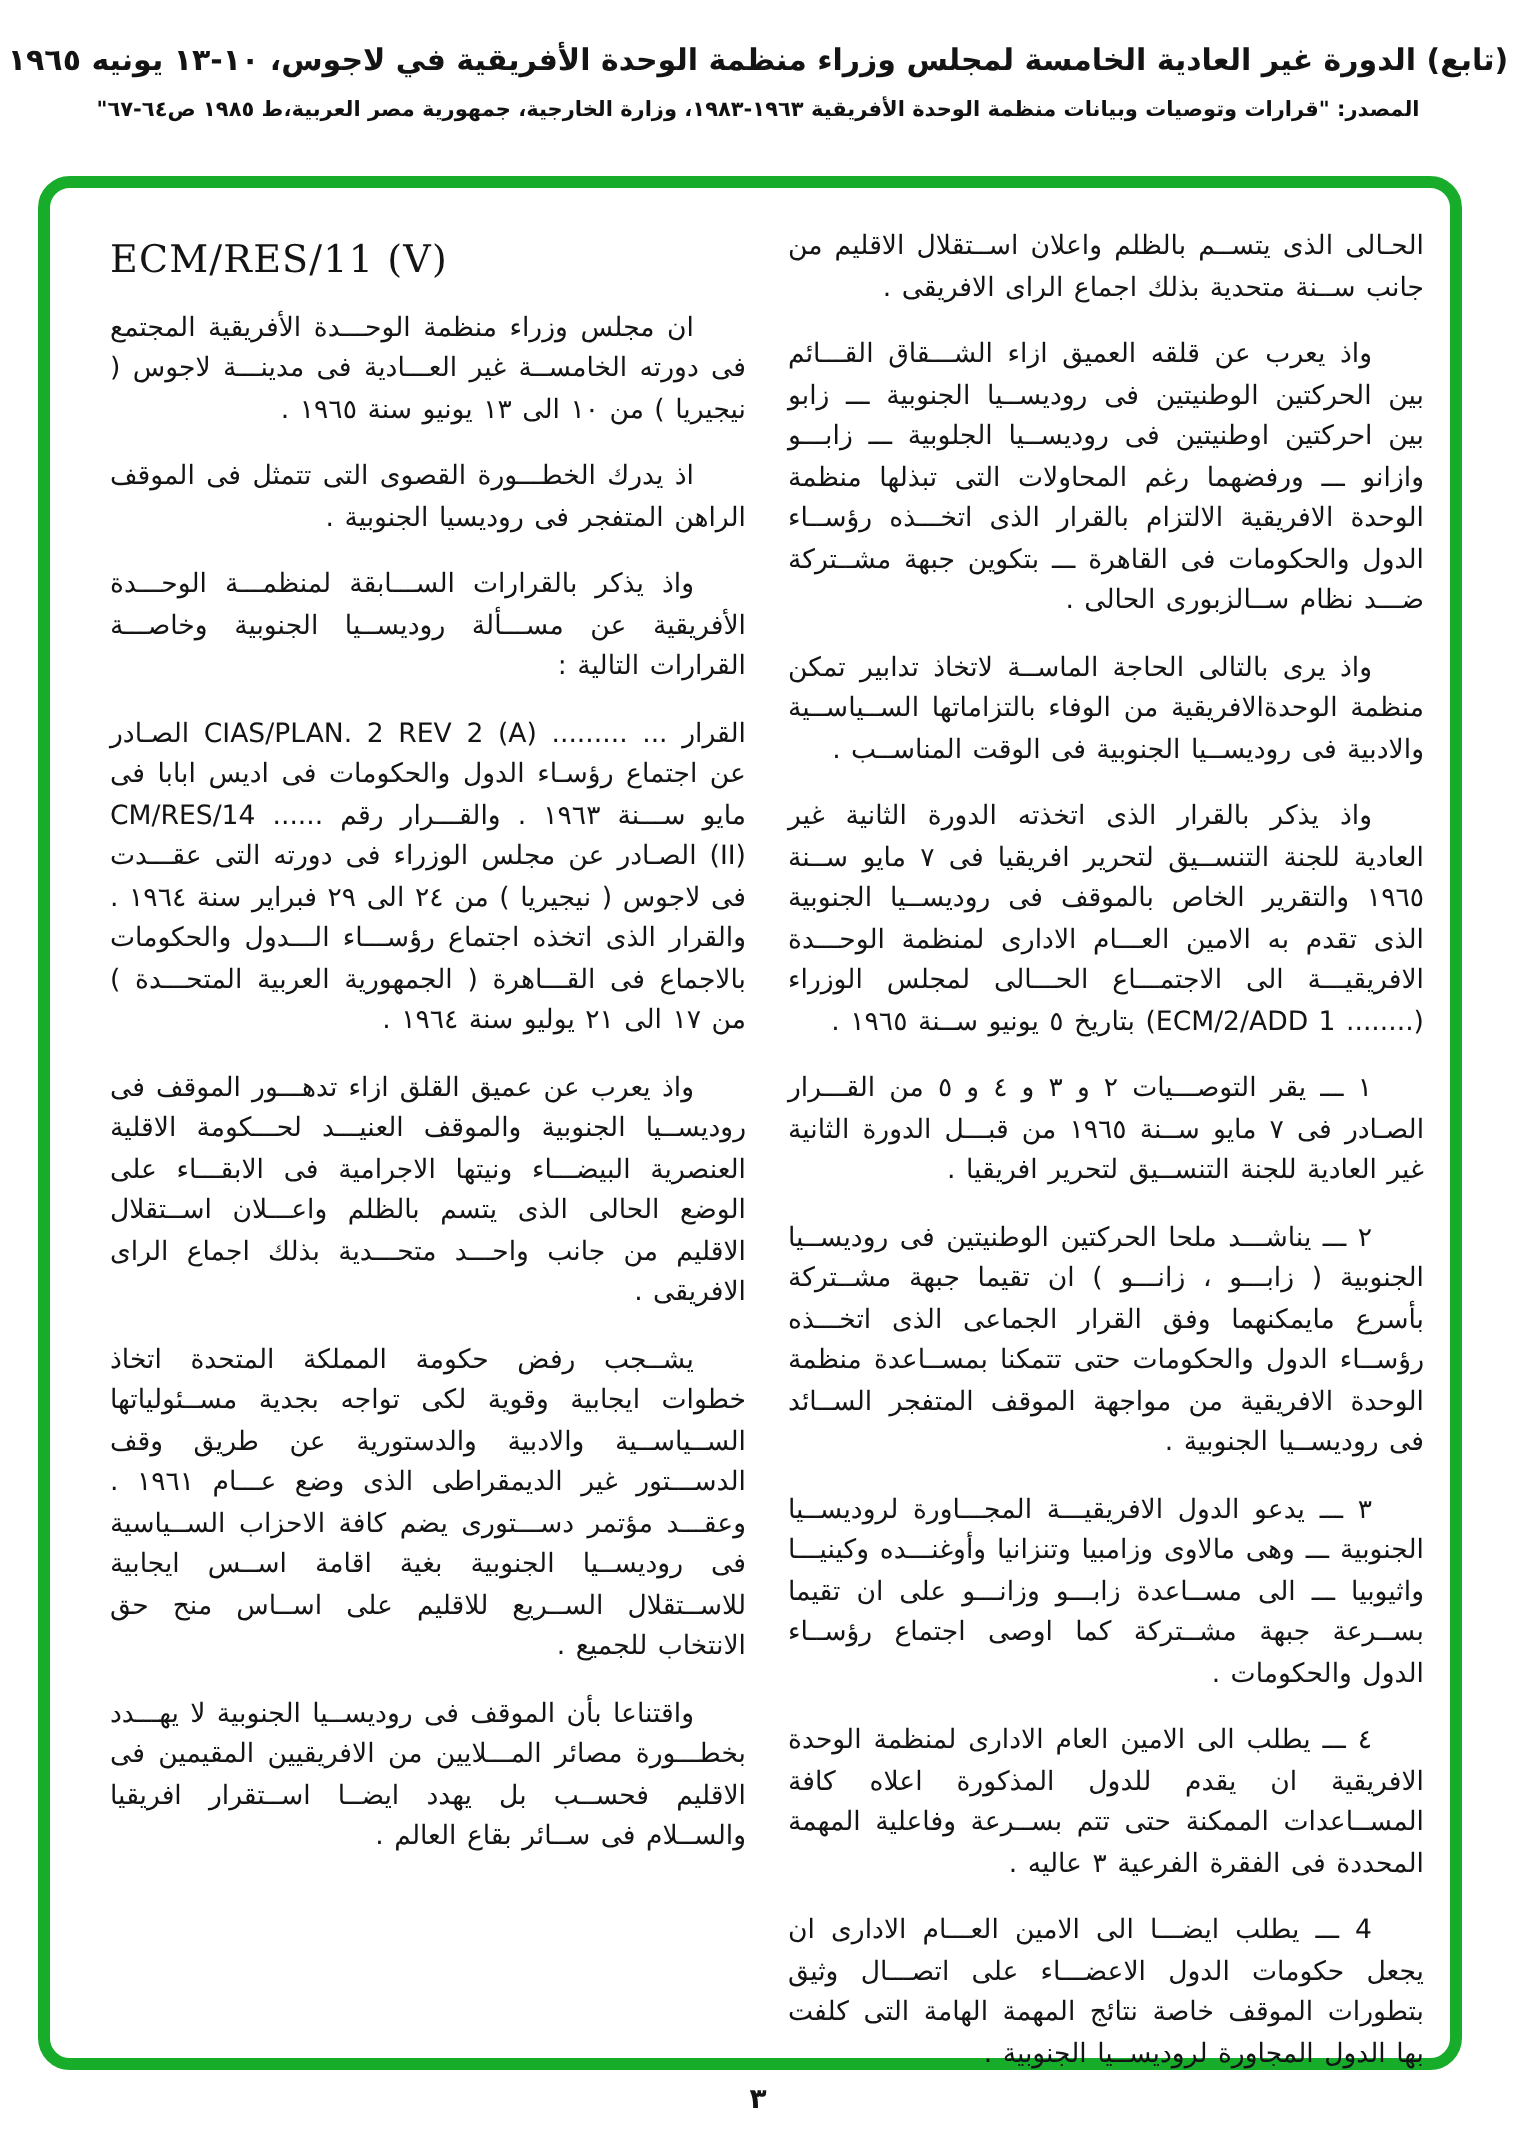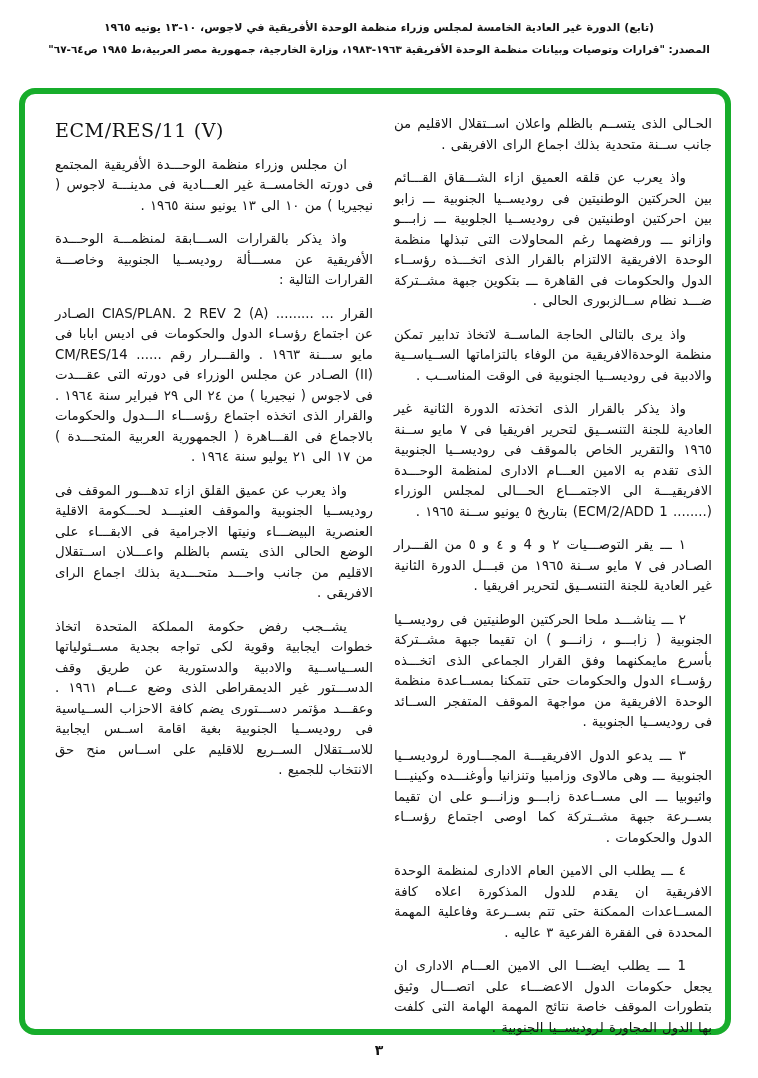--- a/index.html
+++ b/index.html
@@ -8,21 +8,21 @@
     font-family: "DejaVu Sans", sans-serif;
     color: #141414;
     position: relative;
     overflow: hidden;
   }
   .page { position: absolute; inset: 0; }
 
   
   .header { direction: rtl; text-align: center; padding-top: 20px; }
   .header-title {
-    font-size: 11px; font-weight: bold; line-height: 1.4;
+    font-size: 15px; font-weight: bold; line-height: 1.4;
     letter-spacing: 0px;
   }
   .header-source {
     font-size: 10.5px; font-weight: bold; margin-top: 8px; color: #111;
   }
 
   
   .frame {
     position: absolute;
     left: 19px; top: 88px;
@@ -84,36 +84,38 @@
   </div>
 
   <div class="frame" style="border-color: rgb(23, 173, 43);">
 
     <section class="col col-right">
       <div>
           <p class="flush">الحـالى الذى يتســم بالظلم واعلان اســتقلال الاقليم من جانب ســنة متحدية بذلك اجماع الراى الافريقى .</p>
           <p>واذ يعرب عن قلقه العميق ازاء الشـــقاق القـــائم بين الحركتين الوطنيتين فى روديســيا الجنوبية ـــ زابو بين احركتين اوطنيتين فى روديســيا الجلوبية ـــ زابـــو وازانو ـــ ورفضهما رغم المحاولات التى تبذلها منظمة الوحدة الافريقية الالتزام بالقرار الذى اتخـــذه رؤســاء الدول والحكومات فى القاهرة ـــ بتكوين جبهة مشــتركة ضـــد نظام ســالزبورى الحالى .</p>
           <p>واذ يرى بالتالى الحاجة الماســة لاتخاذ تدابير تمكن منظمة الوحدةالافريقية من الوفاء بالتزاماتها الســياســية والادبية فى روديســيا الجنوبية فى الوقت المناســب .</p>
           <p>واذ يذكر بالقرار الذى اتخذته الدورة الثانية غير العادية للجنة التنســيق لتحرير افريقيا فى ٧ مايو ســنة ١٩٦٥ والتقرير الخاص بالموقف فى روديســيا الجنوبية الذى تقدم به الامين العـــام الادارى لمنظمة الوحـــدة الافريقيـــة الى الاجتمـــاع الحـــالى لمجلس الوزراء ‎(ECM/2/ADD 1 ........)‎ بتاريخ ٥ يونيو ســنة ١٩٦٥ .</p>
-          <p>١ ـــ يقر التوصـــيات ٢ و 4 و ٤ و ٥ من القـــرار الصـادر فى ٧ مايو ســنة ١٩٦٥ من قبـــل الدورة الثانية غير العادية للجنة التنســيق لتحرير افريقيا .</p>
+          <p>١ ـــ يقر التوصـــيات ٢ و ٣ و ٤ و ٥ من القـــرار الصـادر فى ٧ مايو ســنة ١٩٦٥ من قبـــل الدورة الثانية غير العادية للجنة التنســيق لتحرير افريقيا .</p>
           <p>٢ ـــ يناشـــد ملحا الحركتين الوطنيتين فى روديســيا الجنوبية ( زابـــو ، زانـــو ) ان تقيما جبهة مشــتركة بأسرع مايمكنهما وفق القرار الجماعى الذى اتخـــذه رؤســاء الدول والحكومات حتى تتمكنا بمســاعدة منظمة الوحدة الافريقية من مواجهة الموقف المتفجر الســائد فى روديســيا الجنوبية .</p>
           <p>٣ ـــ يدعو الدول الافريقيـــة المجـــاورة لروديســيا الجنوبية ـــ وهى مالاوى وزامبيا وتنزانيا وأوغنـــده وكينيـــا واثيوبيا ـــ الى مســاعدة زابـــو وزانـــو على ان تقيما بســرعة جبهة مشــتركة كما اوصى اجتماع رؤســاء الدول والحكومات .</p>
           <p>٤ ـــ يطلب الى الامين العام الادارى لمنظمة الوحدة الافريقية ان يقدم للدول المذكورة اعلاه كافة المســاعدات الممكنة حتى تتم بســرعة وفاعلية المهمة المحددة فى الفقرة الفرعية ٣ عاليه .</p>
-          <p>1 ـــ يطلب ايضـــا الى الامين العـــام الادارى ان يجعل حكومات الدول الاعضـــاء على اتصـــال وثيق بتطورات الموقف خاصة نتائج المهمة الهامة التى كلفت بها  الدول المجاورة لروديســيا الجنوبية .</p>
+          <p>4 ـــ يطلب ايضـــا الى الامين العـــام الادارى ان يجعل حكومات الدول الاعضـــاء على اتصـــال وثيق بتطورات الموقف خاصة نتائج المهمة الهامة التى كلفت بها  الدول المجاورة لروديســيا الجنوبية .</p>
         </div>
     </section>
 
     <section class="col col-left">
       <div class="doc-ref">ECM/RES/11 (V)</div>
       <div>
           <p>ان مجلس وزراء منظمة الوحـــدة الأفريقية المجتمع فى دورته الخامســة غير العـــادية فى مدينـــة لاجوس ( نيجيريا ) من ١٠ الى ١٣ يونيو سنة ١٩٦٥ .</p>
+          <p>اذ يدرك الخطـــورة القصوى التى تتمثل فى الموقف الراهن المتفجر فى روديسيا الجنوبية .</p>
           <p>واذ يذكر بالقرارات الســـابقة لمنظمـــة الوحـــدة الأفريقية عن مســـألة روديســيا الجنوبية وخاصـــة القرارات التالية :</p>
           <p class="flush">القرار ... ......... ‎CIAS/PLAN. 2 REV 2 (A)‎ الصـادر عن اجتماع رؤسـاء الدول والحكومات فى اديس ابابا فى مايو ســـنة ١٩٦٣ . والقـــرار رقم ...... ‎CM/RES/14 (II)‎ الصـادر عن مجلس الوزراء فى دورته التى عقـــدت فى لاجوس ( نيجيريا ) من ٢٤ الى ٢٩ فبراير سنة ١٩٦٤ . والقرار الذى اتخذه اجتماع رؤســـاء الـــدول والحكومات بالاجماع فى القـــاهرة ( الجمهورية العربية المتحـــدة ) من ١٧ الى ٢١ يوليو سنة ١٩٦٤ .</p>
           <p>واذ يعرب عن عميق القلق ازاء تدهـــور الموقف فى روديســيا الجنوبية والموقف العنيـــد لحـــكومة الاقلية العنصرية البيضـــاء ونيتها الاجرامية فى الابقـــاء على الوضع الحالى الذى يتسم بالظلم واعـــلان اســتقلال الاقليم من جانب واحـــد متحـــدية بذلك اجماع الراى الافريقى .</p>
           <p>يشــجب رفض حكومة المملكة المتحدة اتخاذ خطوات ايجابية وقوية لكى تواجه بجدية مســئولياتها الســياســية والادبية والدستورية عن طريق وقف الدســـتور غير الديمقراطى الذى وضع عـــام ١٩٦١ . وعقـــد مؤتمر دســـتورى يضم كافة الاحزاب الســياسية فى روديســيا الجنوبية بغية اقامة اســس ايجابية للاســتقلال الســريع للاقليم على اســاس منح حق الانتخاب للجميع .</p>
+          <p>واقتناعا بأن الموقف فى روديســيا الجنوبية لا يهـــدد بخطـــورة مصائر المـــلايين من الافريقيين المقيمين فى الاقليم فحســب بل يهدد ايضــا اســتقرار افريقيا والســلام فى ســائر بقاع العالم .</p>
         </div>
     </section>
 
   </div>
 
   <div class="footer">
     <span>٣</span>
   </div>
 
 </div>

